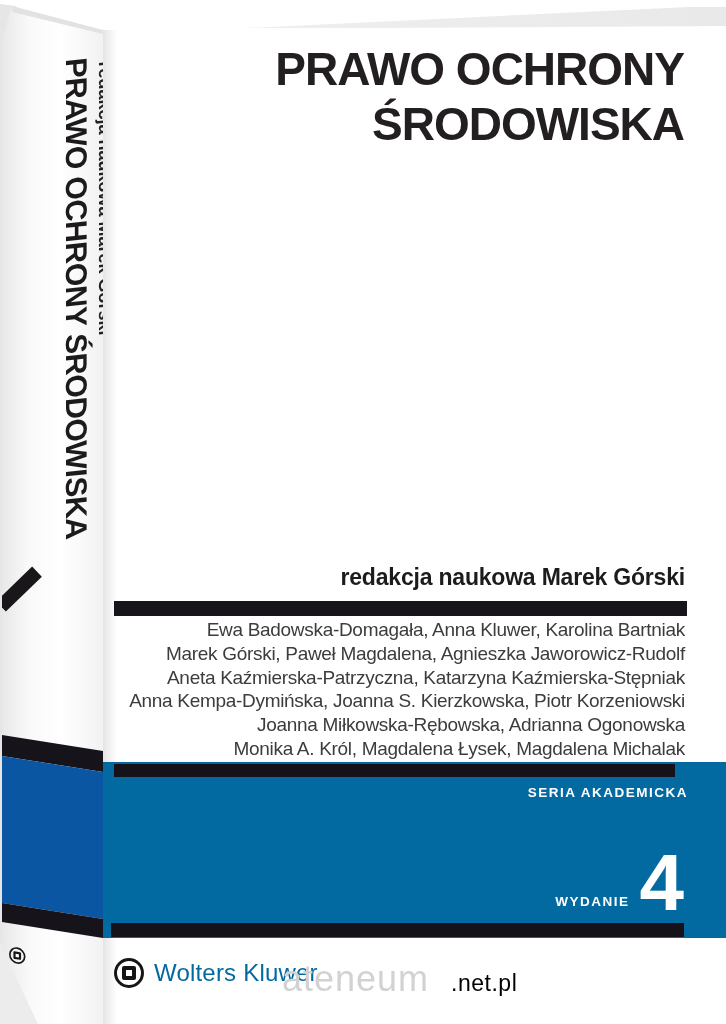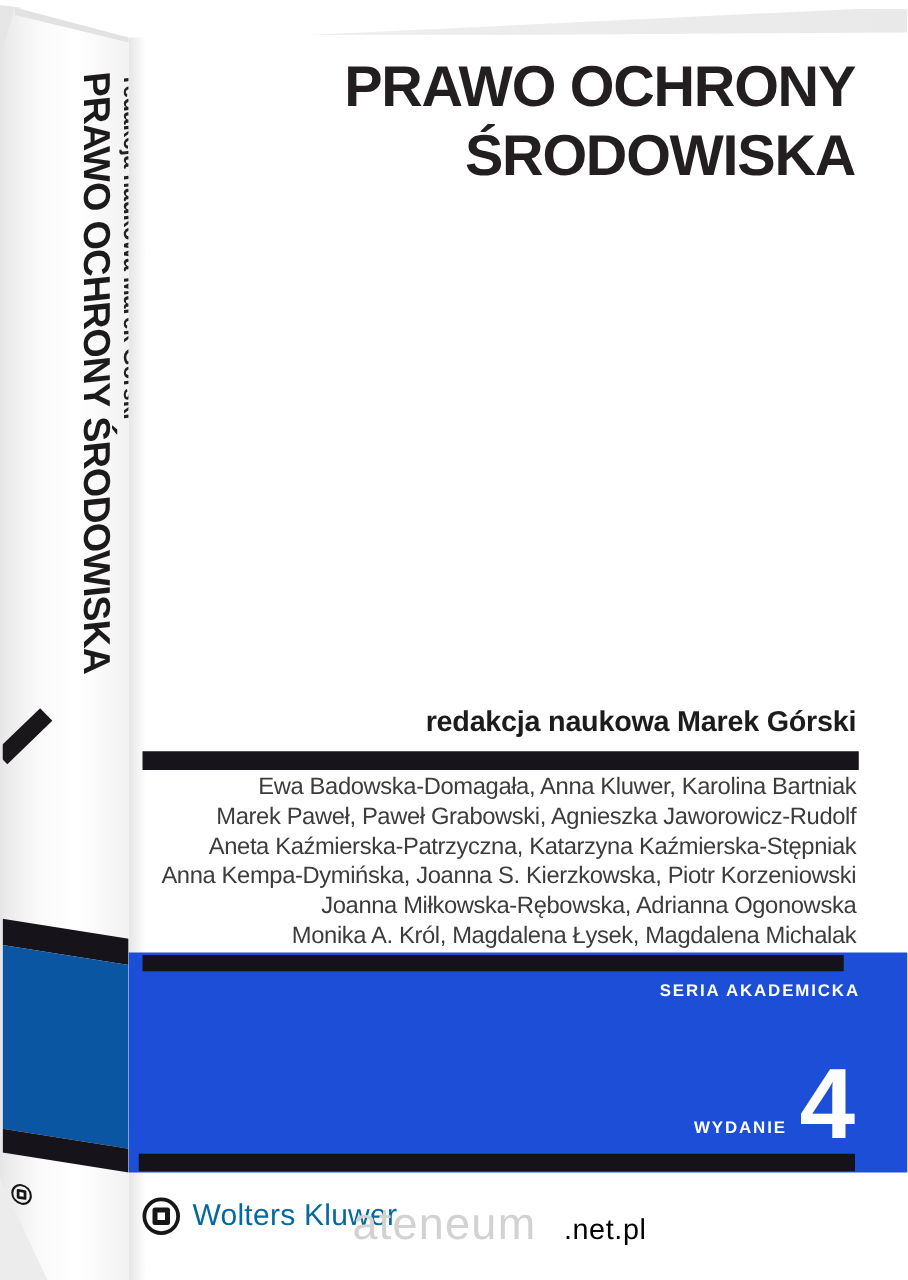--- a/index.html
+++ b/index.html
@@ -48,21 +48,21 @@
     font-size:46px;line-height:55px;font-weight:bold;letter-spacing:-1px;
     color:#231f20;}
   .editor{position:absolute;right:41px;top:564px;font-size:23px;font-weight:bold;
     color:#1c1c1c;letter-spacing:-0.2px;}
   .bar-editor{position:absolute;left:114px;top:601px;right:39px;height:15px;
     background:#17141b;}
   .authors{position:absolute;right:41px;top:618px;text-align:right;
     font-size:19px;line-height:23.8px;letter-spacing:-0.3px;color:#3c3c3c;}
 
   .blue-band{position:absolute;left:103px;right:0;top:762px;height:176px;
-    background:#1d4ed8;}
+    background:#0369a1;}
   .band-bar-top{position:absolute;left:11px;top:2px;width:561px;height:13px;
     background:#15121a;}
   .series{position:absolute;right:38px;top:23px;color:#ffffff;
     font-size:13.5px;font-weight:bold;letter-spacing:1.5px;}
   .edition{position:absolute;right:42px;bottom:26px;display:flex;
     align-items:flex-end;gap:10px;color:#ffffff;justify-content:flex-end;}
   .edition-label{font-size:13.5px;font-weight:bold;letter-spacing:1.5px;
     margin-bottom:3px;}
   .edition-number{font-size:80px;font-weight:bold;line-height:58px;}
   .band-bar-bottom{position:absolute;left:8px;bottom:1px;width:573px;height:14px;
@@ -115,21 +115,21 @@
   <div class="title">
     <div>PRAWO OCHRONY</div>
     <div>ŚRODOWISKA</div>
   </div>
 
   <div class="editor">redakcja naukowa Marek Górski</div>
   <div class="bar-editor"></div>
 
   <div class="authors">
     <div>Ewa Badowska-Domagała, Anna Kluwer, Karolina Bartniak</div>
-    <div>Marek Paweł, Paweł Grabowski, Agnieszka Jaworowicz-Rudolf</div>
+    <div>Marek Górski, Paweł Magdalena, Agnieszka Jaworowicz-Rudolf</div>
     <div>Aneta Kaźmierska-Patrzyczna, Katarzyna Kaźmierska-Stępniak</div>
     <div>Anna Kempa-Dymińska, Joanna S. Kierzkowska, Piotr Korzeniowski</div>
     <div>Joanna Miłkowska-Rębowska, Adrianna Ogonowska</div>
     <div>Monika A. Król, Magdalena Łysek, Magdalena Michalak</div>
   </div>
 
   <div class="blue-band">
     <div class="band-bar-top"></div>
     <div class="series">SERIA AKADEMICKA</div>
     <div class="edition">

